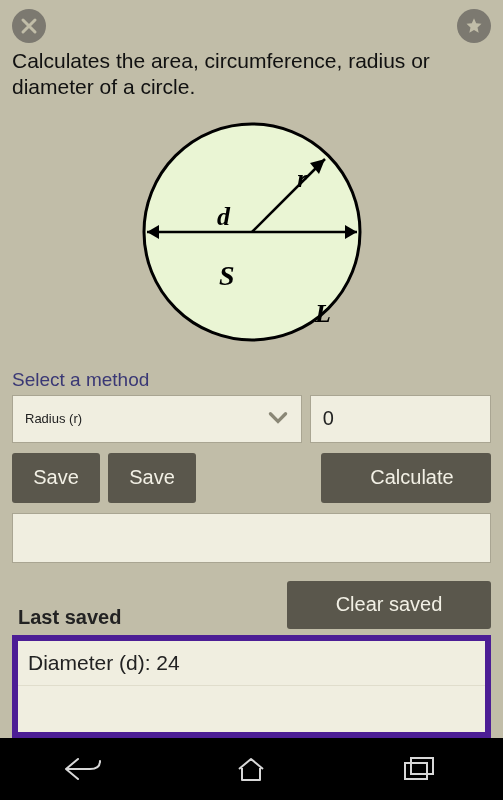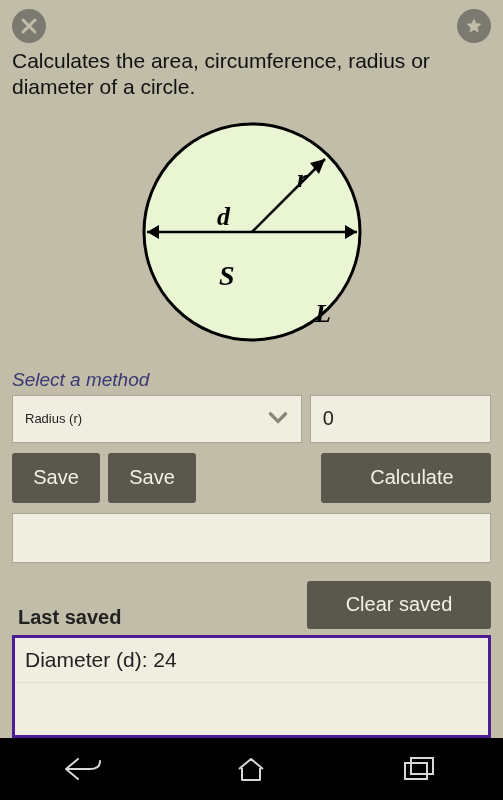--- a/index.html
+++ b/index.html
@@ -11,41 +11,41 @@
   .topbar { display: flex; justify-content: space-between; align-items: center; height: 40px; }
   .icon-circle { width: 34px; height: 34px; border-radius: 50%; background: #7c7970; display: flex; align-items: center; justify-content: center; color: #c1bda8; cursor: pointer; }
   .icon-circle svg { width: 20px; height: 20px; }
 
   .desc { font-size: 21px; color: #111; line-height: 1.25; margin-top: 2px; }
 
   .diagram-wrap { display: flex; justify-content: center; margin: 16px 0 22px 0; }
   .diagram { width: 230px; height: 230px; position: relative; }
   .diagram svg { width: 100%; height: 100%; }
 
-  .section-label { color: #3a3875; font-size: 19px; margin-bottom: 4px; font-style: italic; }
+  .section-label { color: #3a3875; font-size: 19px; margin-bottom: 4px; }
 
   .method-row { display: flex; gap: 8px; margin-bottom: 10px; }
   .select-box { flex: 1.7; background: #f0eee0; border: 1px solid #a9a592; height: 48px; display: flex; align-items: center; padding: 0 12px; position: relative; font-size: 13px; color: #222; cursor: pointer; }
   .select-box .chev { position: absolute; right: 10px; color: #8a8776; }
   .value-box { flex: 1; background: #f0eee0; border: 1px solid #a9a592; height: 48px; display: flex; align-items: center; padding: 0 12px; font-size: 20px; color: #222; }
 
   .btn-row { display: flex; gap: 8px; margin-bottom: 10px; }
   .btn { background: #5a574c; color: #f2f0e5; border: none; height: 50px; font-size: 20px; display: flex; align-items: center; justify-content: center; cursor: pointer; border-radius: 3px; }
   .btn-save { width: 88px; }
   .btn-clear { width: 88px; }
   .btn-calc { flex: 1; margin-left: auto; padding-left: 12px; }
   .spacer { flex: 1; }
 
   .result-box { background: #f0eee0; border: 1px solid #a9a592; height: 50px; margin-bottom: 18px; }
 
   .saved-header { display: flex; align-items: flex-end; justify-content: space-between; margin-bottom: 6px; padding-left: 6px; }
   .saved-title { font-size: 20px; font-weight: bold; color: #222; }
-  .btn-clearsaved { width: 184px; height: 48px; }
+  .btn-clearsaved { width: 204px; height: 48px; }
 
-  .saved-list { background: #f0eee0; border: 3px solid #4c1d95; flex: 1; overflow: hidden; }
+  .saved-list { background: #f0eee0; border: 6px solid #4c1d95; flex: 1; overflow: hidden; }
   .saved-item { padding: 10px 10px; font-size: 21px; color: #222; border-bottom: 1px solid #e0ddcc; }
   .saved-item.faded { color: rgba(34,34,34,0.35); }
 
   .navbar { height: 62px; background: #000; display: flex; align-items: center; justify-content: space-around; }
   .nav-btn { width: 80px; height: 40px; display: flex; align-items: center; justify-content: center; cursor: pointer; }
   .nav-btn svg { stroke: #d8d8d8; fill: none; stroke-width: 2; }
 </style>
 </head>
 <body>
 

